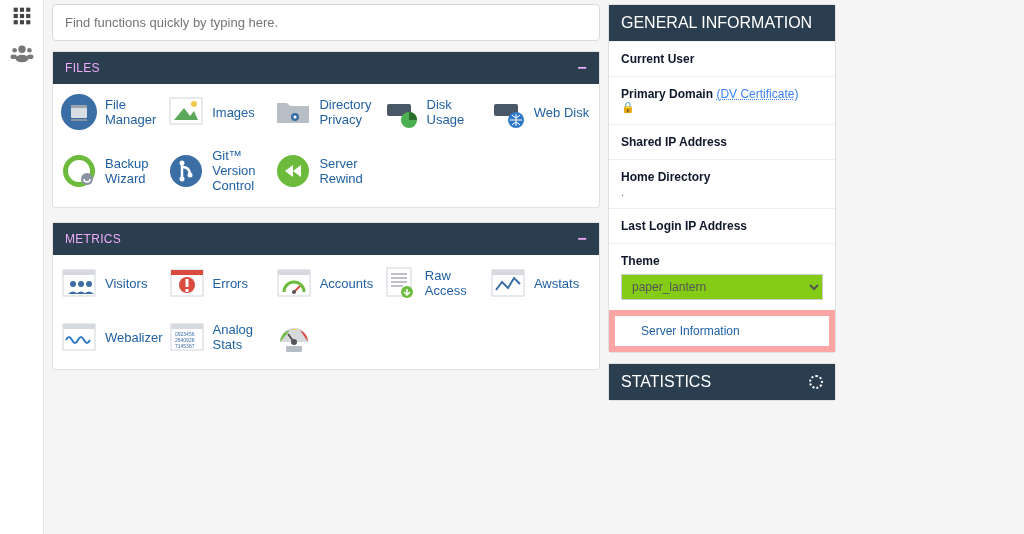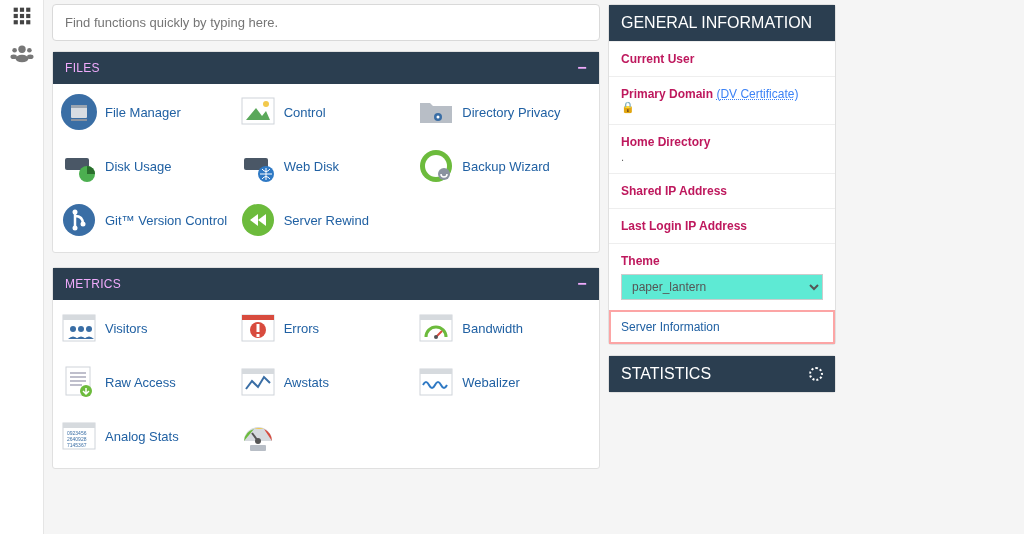--- a/index.html
+++ b/index.html
@@ -13,33 +13,33 @@
     width: 100%; background: #fff; border: 1px solid #d9d9d9; border-radius: 4px;
     padding: 10px 12px; color: #777; font-size: 13px; margin-bottom: 10px;
   }
   .panel { background: #fff; border: 1px solid #e0e0e0; margin-bottom: 14px; border-radius: 3px; }
   .panel-header {
     background: #2b3e50; color: #f0abfc; font-size: 12px; letter-spacing: .3px;
     padding: 9px 12px; display: flex; justify-content: space-between; align-items: center;
   }
   .panel-header .collapse { font-size: 16px; font-weight: bold; line-height: 10px; }
   .panel-body { padding: 10px 8px 14px; }
-  .grid { display: grid; grid-template-columns: repeat(3, 1fr); row-gap: 18px; column-gap: 6px; }
+  .grid { display: grid; grid-template-columns: repeat(5, 1fr); row-gap: 18px; column-gap: 6px; }
   .tool { display: flex; align-items: center; gap: 8px; }
   .tool-label { color: #2161a3; font-size: 13px; }
   .ico-wrap { width: 36px; height: 36px; display: flex; align-items: center; justify-content: center; }
   .side-panel { background: #fff; border: 1px solid #e0e0e0; margin-bottom: 10px; border-radius: 3px; }
   .side-header { background: #2b3e50; color: #fff; font-size: 16px; padding: 9px 12px; display:flex; justify-content:space-between; align-items:center;}
   .info-row { border-top: 1px solid #eee; padding: 10px 12px; font-size: 12px; }
   .info-row:first-child { border-top: none; }
-  .info-label { font-weight: 600; color: #be185d; }
+  .info-label { font-weight: 600; color: #0f172a; }
   .dv { color: #3b82f6; text-decoration: underline dotted; font-weight: 400; }
   .lock { font-size: 11px; }
-  .theme-sel { width: 100%; margin-top: 6px; border: 1px solid #ccc; background: #5eead4; padding: 4px 6px; font-size: 12px; color: #555; }
-  .server-info-link { border: 2px solid #fca5a5; padding: 8px 10px; }
+  .theme-sel { width: 100%; margin-top: 6px; border: 1px solid #ccc; background: #84cc16; padding: 4px 6px; font-size: 12px; color: #555; }
+  .server-info-link { border: 6px solid #fca5a5; padding: 8px 26px; }
   .server-info-link a { color: #2161a3; font-size: 12px; text-decoration: none; }
   .hd-value { color: #666; font-size: 11px; margin-top: 2px;}
   .spinner { width:14px; height:14px; border:2px dotted #fff; border-radius:50%; }
 </style>
 </head>
 <body>
 
 <div class="layout">
   <div class="leftnav">
     <div class="nav-ico">
@@ -94,21 +94,21 @@
             <span class="tool-label">File Manager</span>
           </div>
           <div class="tool">
             <span class="ico-wrap">
               <svg width="36" height="36" viewBox="0 0 36 36">
                   <rect x="2" y="4" width="32" height="26" fill="#fff" stroke="#cfd4da"></rect>
                   <polygon points="6,26 16,14 22,22 26,17 30,26" fill="#5ba85b"></polygon>
                   <circle cx="26" cy="10" r="3" fill="#f2c94c"></circle>
                 </svg>
             </span>
-            <span class="tool-label">Control</span>
+            <span class="tool-label">Images</span>
           </div>
           <div class="tool">
             <span class="ico-wrap">
               <svg width="36" height="30" viewBox="0 0 36 30">
                   <path d="M2 6 h10 l3 3 h19 v17 h-32 z" fill="#b8bec6"></path>
                   <circle cx="20" cy="20" r="4" fill="#3a6ea5"></circle>
                   <circle cx="20" cy="20" r="1.5" fill="#fff"></circle>
                 </svg>
             </span>
             <span class="tool-label">Directory Privacy</span>
@@ -206,21 +206,21 @@
           <div class="tool">
             <span class="ico-wrap">
               <svg width="36" height="30" viewBox="0 0 36 30">
                   <rect x="2" y="2" width="32" height="26" fill="#fff" stroke="#cfd4da"></rect>
                   <rect x="2" y="2" width="32" height="5" fill="#d6dade"></rect>
                   <path d="M8 24 A10 10 0 0 1 28 24" stroke="#6cbb3c" stroke-width="3" fill="none"></path>
                   <path d="M18 24 l6 -6" stroke="#d84b3e" stroke-width="2"></path>
                   <circle cx="18" cy="24" r="2" fill="#555"></circle>
                 </svg>
             </span>
-            <span class="tool-label">Bandwidth</span>
+            <span class="tool-label">Accounts</span>
           </div>
           <div class="tool">
             <span class="ico-wrap">
               <svg width="34" height="34" viewBox="0 0 34 34">
                   <rect x="4" y="2" width="24" height="28" fill="#fff" stroke="#cfd4da"></rect>
                   <line x1="8" y1="8" x2="24" y2="8" stroke="#aab" stroke-width="1.5"></line>
                   <line x1="8" y1="12" x2="24" y2="12" stroke="#aab" stroke-width="1.5"></line>
                   <line x1="8" y1="16" x2="24" y2="16" stroke="#aab" stroke-width="1.5"></line>
                   <line x1="8" y1="20" x2="20" y2="20" stroke="#aab" stroke-width="1.5"></line>
                   <circle cx="24" cy="26" r="6" fill="#6cbb3c"></circle>
@@ -287,25 +287,25 @@
       </div>
       <div class="info-row">
         <div class="info-label">Current User</div>
       </div>
       <div class="info-row">
         <span class="info-label">Primary Domain</span>
         <span class="dv">(DV Certificate)</span>
         <div class="lock">🔒</div>
       </div>
       <div class="info-row">
+        <div class="info-label">Shared IP Address</div>
+      </div>
+      <div class="info-row">
         <div class="info-label">Home Directory</div>
         <div class="hd-value">.</div>
-      </div>
-      <div class="info-row">
-        <div class="info-label">Shared IP Address</div>
       </div>
       <div class="info-row">
         <div class="info-label">Last Login IP Address</div>
       </div>
       <div class="info-row">
         <div class="info-label">Theme</div>
         <select class="theme-sel">
           <option>paper_lantern</option>
         </select>
       </div>

